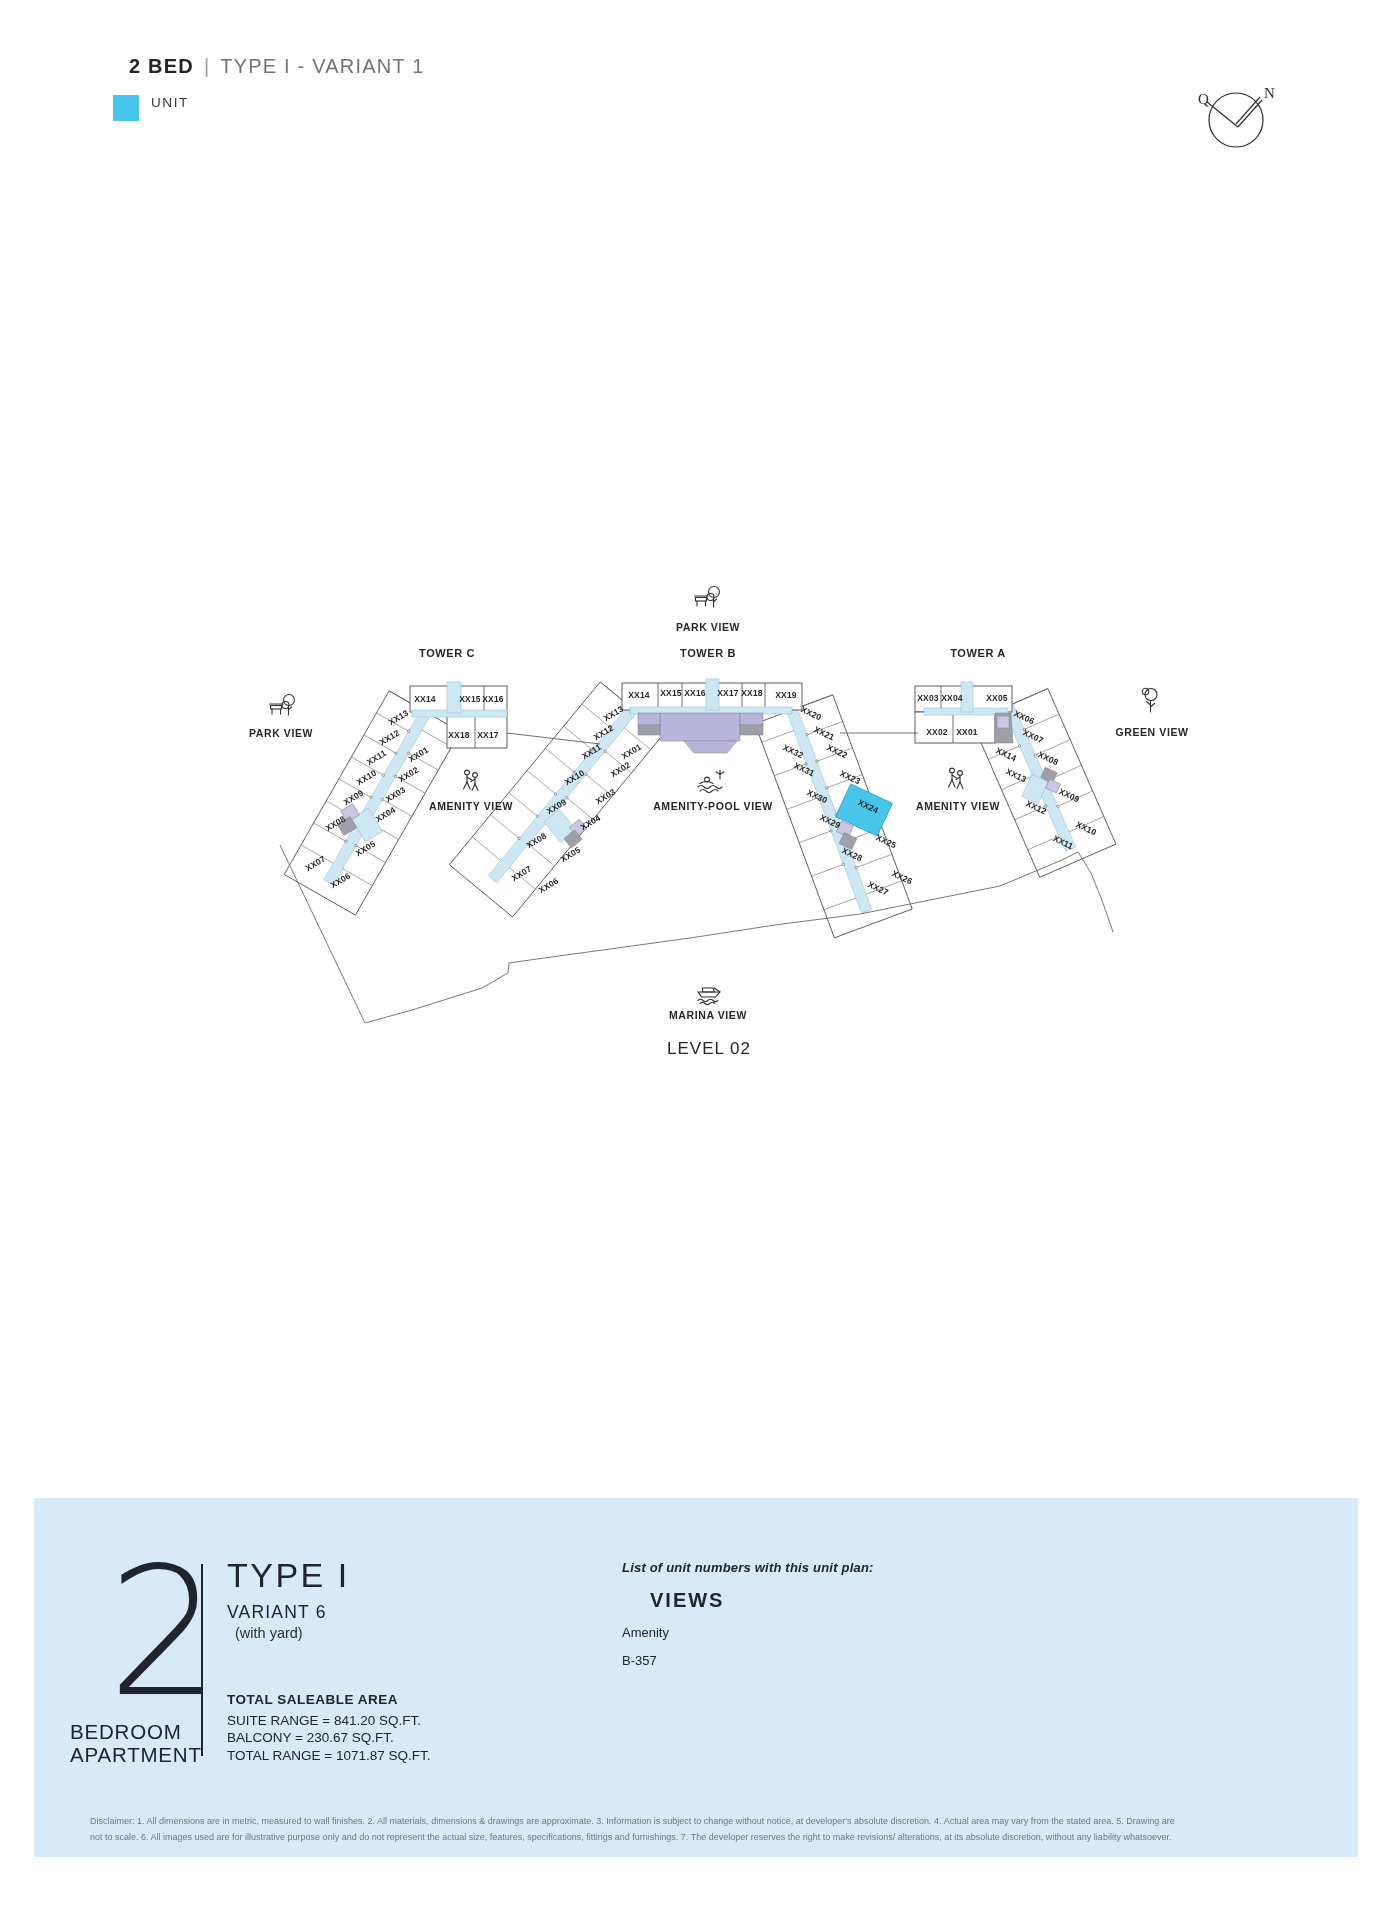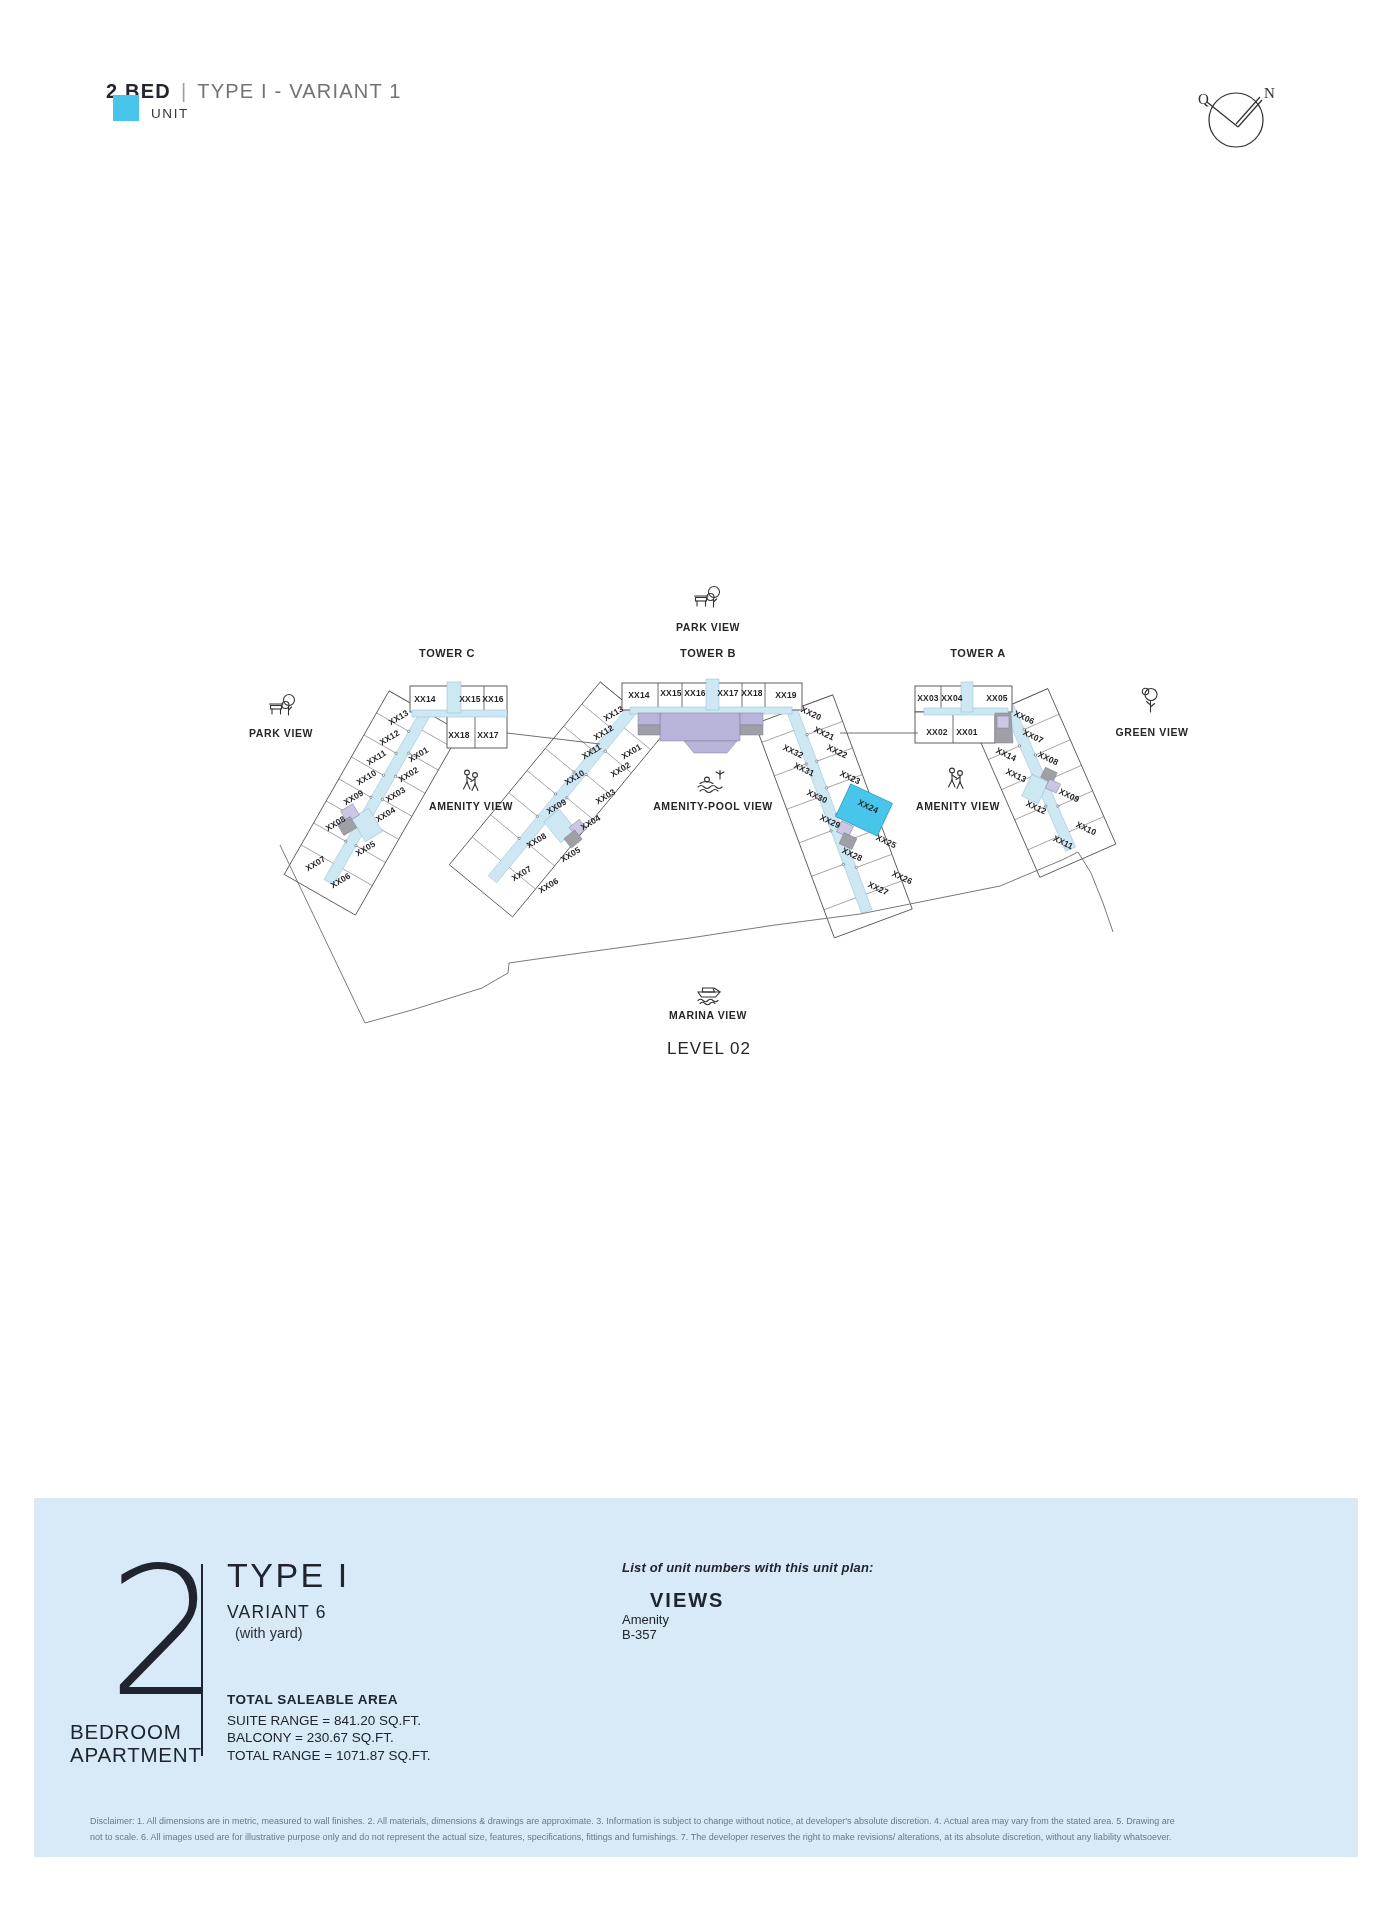--- a/index.html
+++ b/index.html
@@ -1,24 +1,24 @@
 <!DOCTYPE html>
 <html><head>
 <meta charset="utf-8">
 <style>
   html,body{margin:0;padding:0;background:#ffffff;}
   body{font-family:"Liberation Sans",sans-serif;color:#23272f;}
   .page{position:relative;width:1400px;height:1918px;background:#fff;overflow:hidden;}
   
-  .hdr-title{position:absolute;left:106px;top:55px;display:flex;align-items:baseline;gap:10px;
-             font-size:20px;letter-spacing:1.2px;color:#23262e;margin-top:25px;}
+  .hdr-title{position:absolute;left:129px;top:55px;display:flex;align-items:baseline;gap:10px;
+             font-size:20px;letter-spacing:1.2px;color:#23262e;}
   .hdr-title .bold{font-weight:bold;}
   .hdr-title .sep{color:#9aa0a8;font-weight:300;}
   .hdr-title .rest{font-weight:400;color:#737373;}
-  .legend{position:absolute;left:113px;top:95px;display:flex;align-items:flex-end;gap:12px;}
+  .legend{position:absolute;left:113px;top:95px;display:flex;align-items:flex-start;gap:12px;}
   .legend-swatch{width:26px;height:26px;}
   .legend-label{font-size:13.5px;letter-spacing:1.6px;color:#33373d;}
   
   #plan-svg{position:absolute;left:0;top:0;}
   
   #compass{position:absolute;left:1192px;top:78px;}
   
   .panel{position:absolute;left:34px;top:1498px;width:1324px;height:359px;background:#D8EAF7;}
   .big-num{position:absolute;left:50px;top:46px;width:160px;text-align:center;
            font-family:"DejaVu Sans","Liberation Sans",sans-serif;font-weight:200;
@@ -27,21 +27,21 @@
            letter-spacing:0.8px;color:#20242e;font-weight:400;}
   .vdiv{position:absolute;left:167px;top:66px;width:2px;height:192px;background:#20242e;}
   .type-title{position:absolute;left:193px;top:58px;font-size:34px;letter-spacing:2.5px;color:#20242e;font-weight:400;}
   .variant{position:absolute;left:193px;top:104px;font-size:17.5px;letter-spacing:1.2px;color:#20242e;}
   .note{position:absolute;left:193px;top:127px;font-size:14.5px;color:#2a2e36;margin-left:8px;}
   .area-head{position:absolute;left:193px;top:194px;font-size:13.5px;font-weight:bold;letter-spacing:0.5px;color:#20242e;}
   .area-lines{position:absolute;left:193px;top:214px;font-size:13.5px;line-height:17.4px;color:#20242e;}
   .rcol{position:absolute;left:588px;top:62px;color:#20242e;}
   .list-intro{font-size:13px;font-style:italic;font-weight:bold;letter-spacing:0.2px;}
   .views-head{margin-top:14px;font-size:20px;font-weight:bold;letter-spacing:2px;margin-left:28px;}
-  .views-item{font-size:13px;margin-top:0;}
+  .views-item{font-size:13px;margin-top:13px;}
   .views-item:first-of-type{margin-top:16px;}
   .disclaimer{position:absolute;left:56px;top:315px;width:1216px;font-size:9px;
               line-height:16px;color:#6b7787;}
 </style>
 </head>
 <body>
 
 <div class="page">
 
   <div class="hdr-title">

